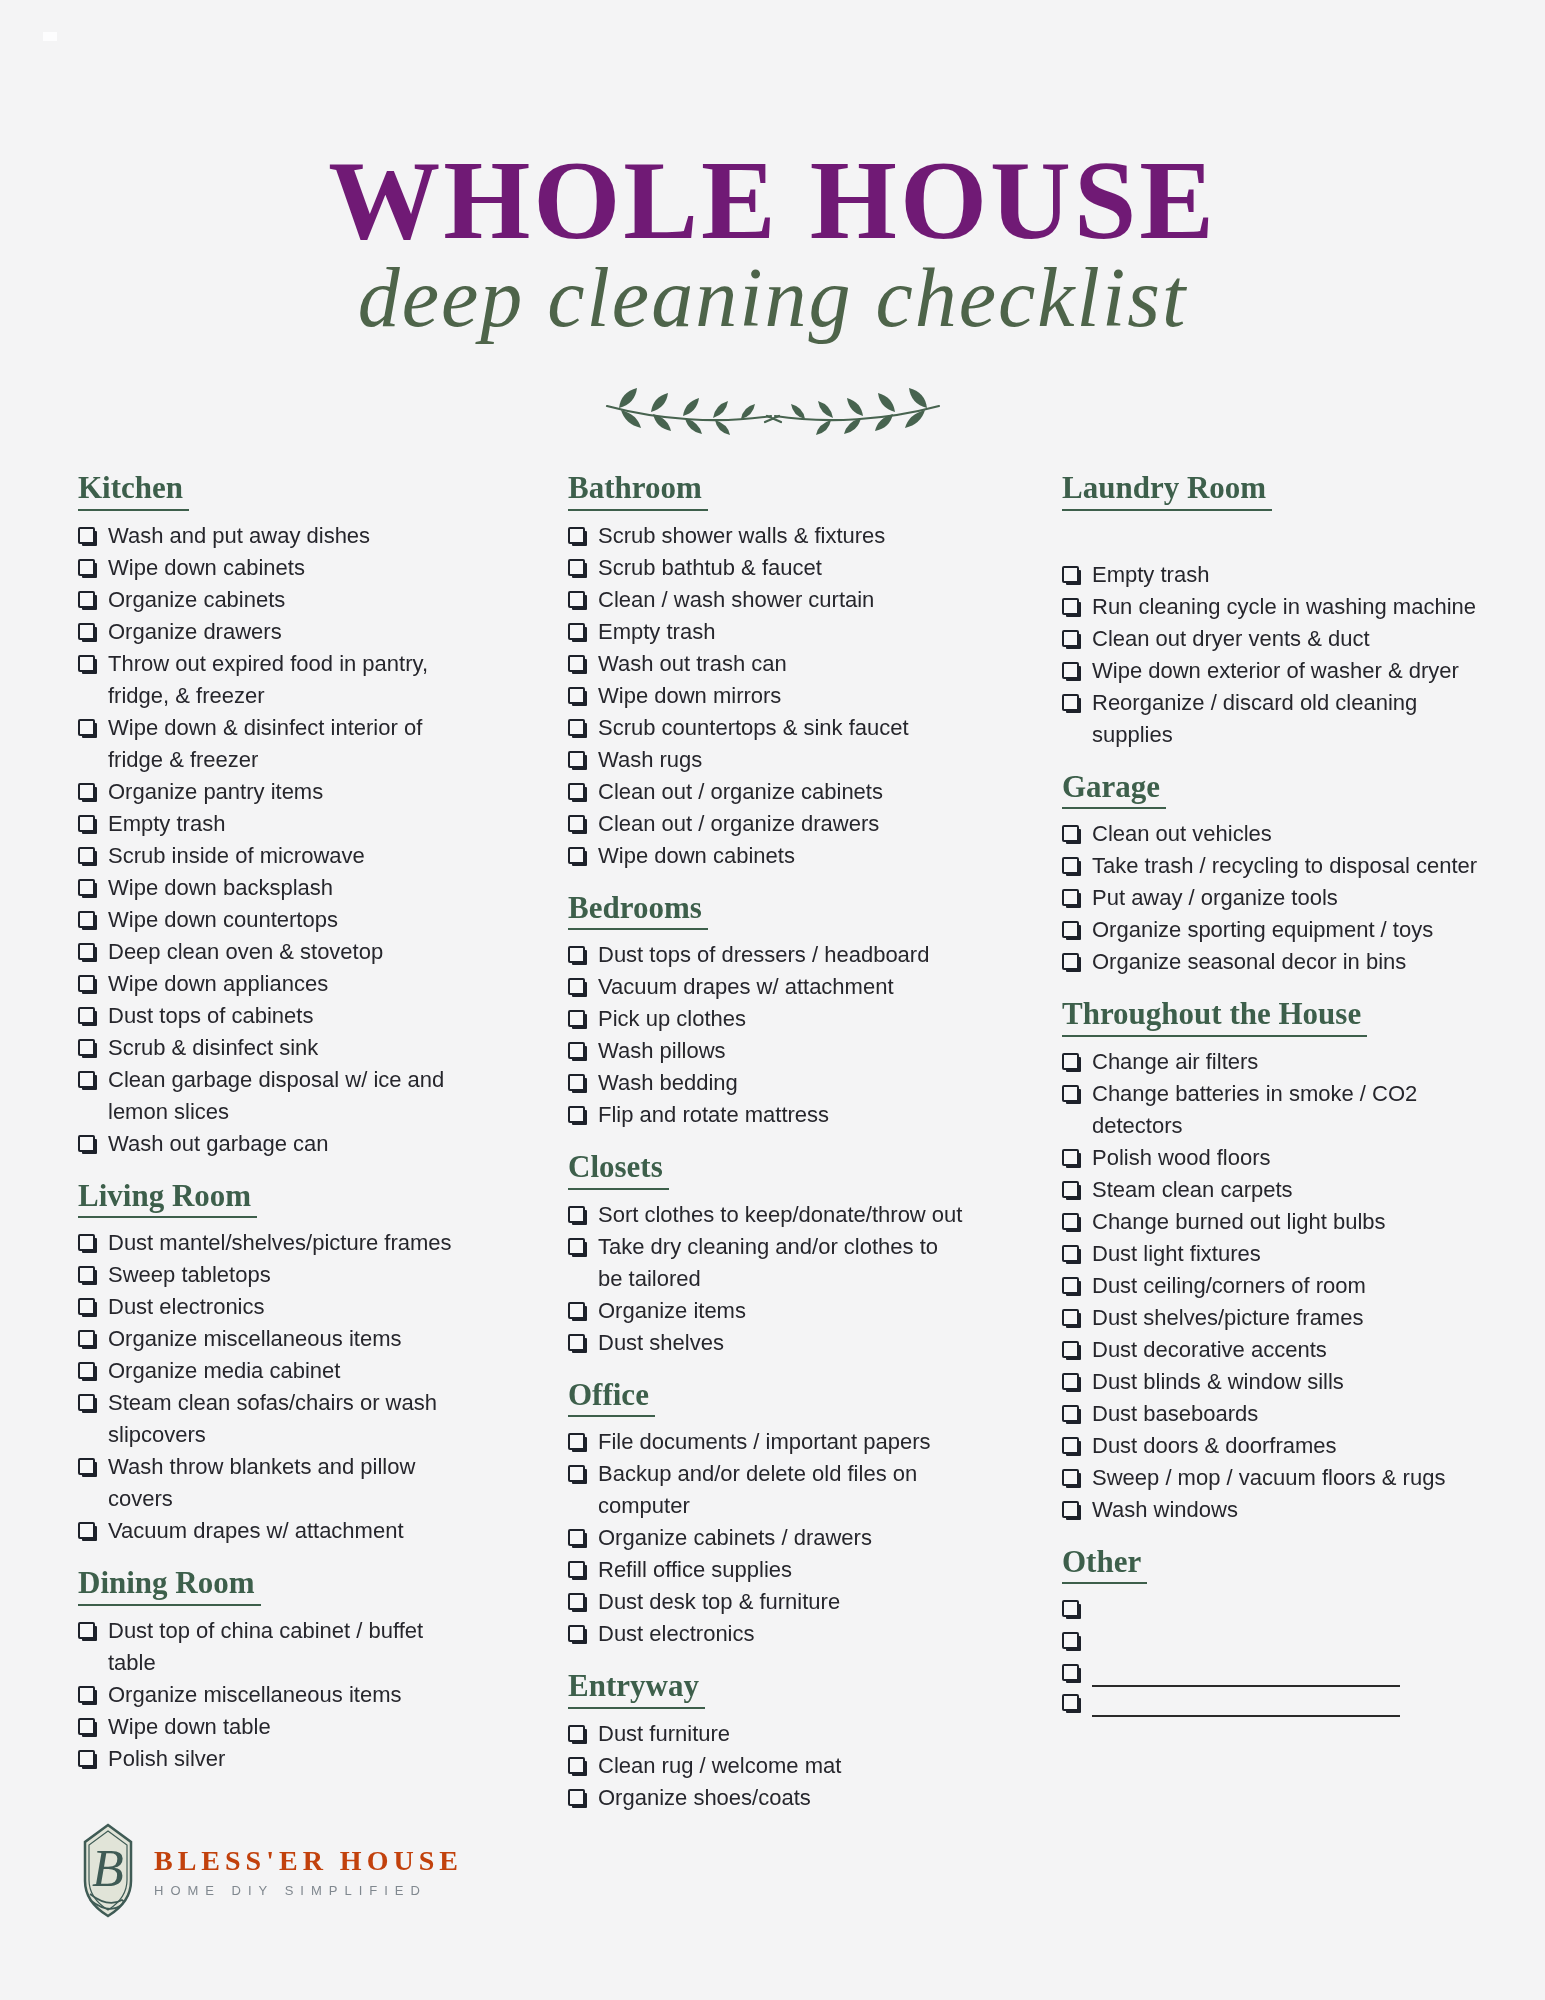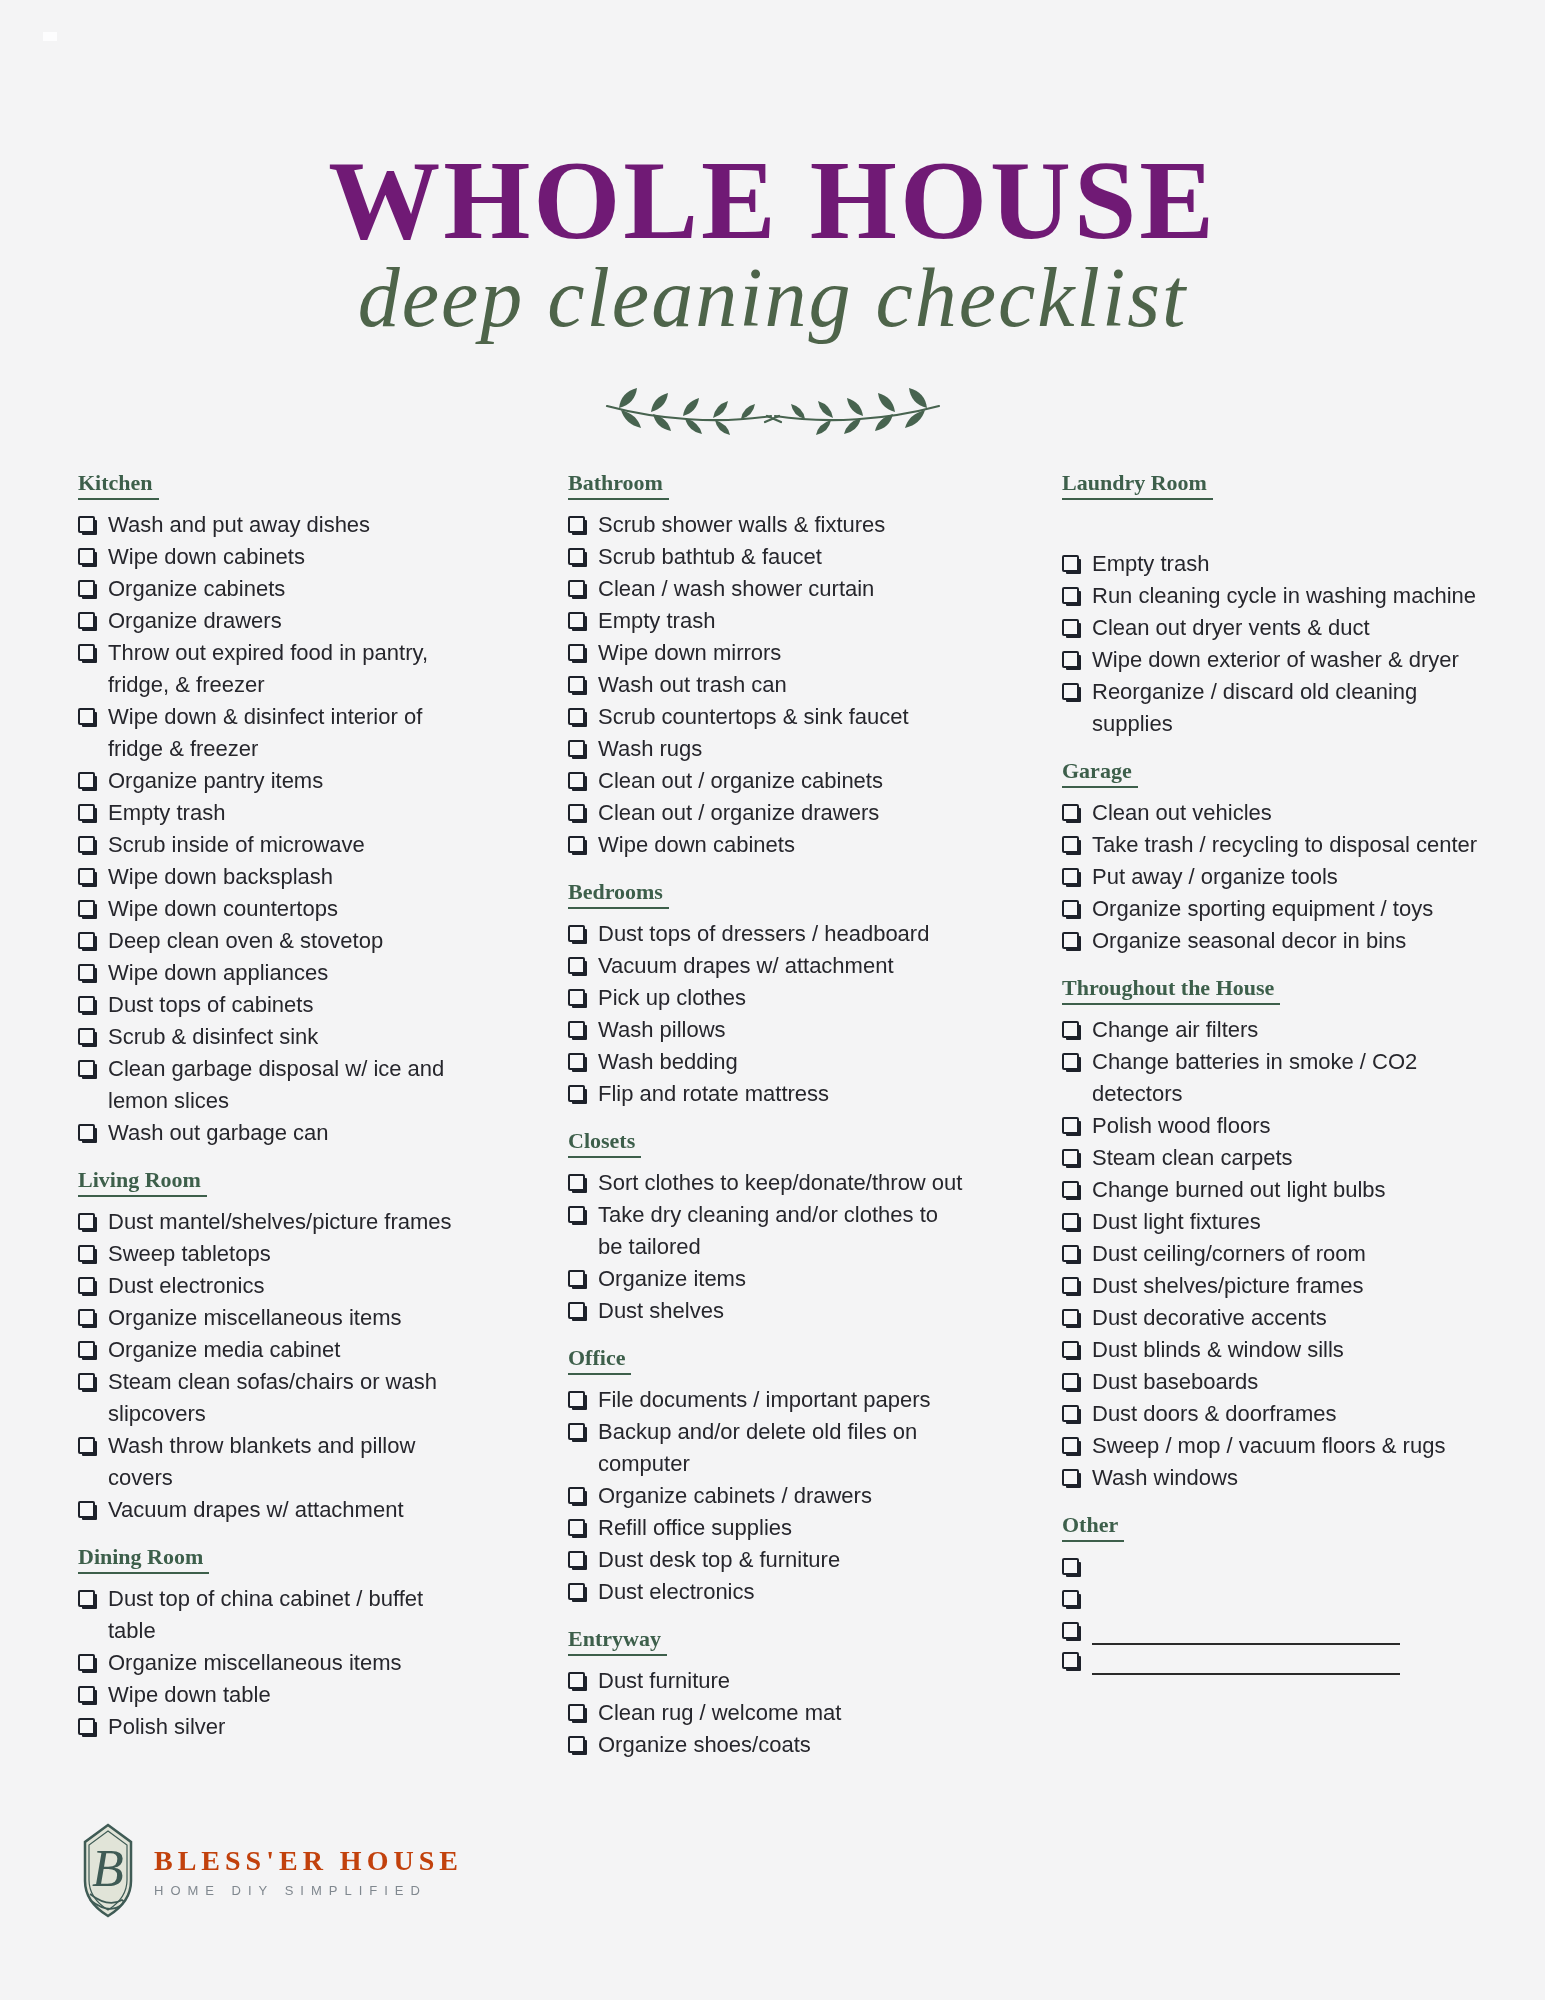--- a/index.html
+++ b/index.html
@@ -36,21 +36,21 @@
   }
   .col{
     position:absolute;top:470px;
   }
   #col0{left:78px;width:392px;}
   #col1{left:568px;width:400px;}
   #col2{left:1062px;width:418px;}
   .section-heading{
     font-family:"Liberation Serif","DejaVu Serif",serif;
     font-weight:bold;
-    font-size:22px;line-height:1.18;
+    font-size:31px;line-height:1.18;
     color:#3d5f4b;
     margin:18px 0 9px 0;
   }
   .section-heading:first-child{margin-top:0;}
   .section-heading .hd{
     display:inline-block;
     border-bottom:2.5px solid #3d5f4b;
     padding:0 6px 2px 0;
   }
   .section-heading.gap-after{margin-bottom:48px;}
@@ -263,25 +263,25 @@
       <div class="item">
         <span class="cb"></span>
         <span class="item-label">Clean / wash shower curtain</span>
       </div>
       <div class="item">
         <span class="cb"></span>
         <span class="item-label">Empty trash</span>
       </div>
       <div class="item">
         <span class="cb"></span>
+        <span class="item-label">Wash out trash can</span>
+      </div>
+      <div class="item">
+        <span class="cb"></span>
         <span class="item-label">Wipe down mirrors</span>
-      </div>
-      <div class="item">
-        <span class="cb"></span>
-        <span class="item-label">Wash out trash can</span>
       </div>
       <div class="item">
         <span class="cb"></span>
         <span class="item-label">Scrub countertops &amp; sink faucet</span>
       </div>
       <div class="item">
         <span class="cb"></span>
         <span class="item-label">Wash rugs</span>
       </div>
       <div class="item">

